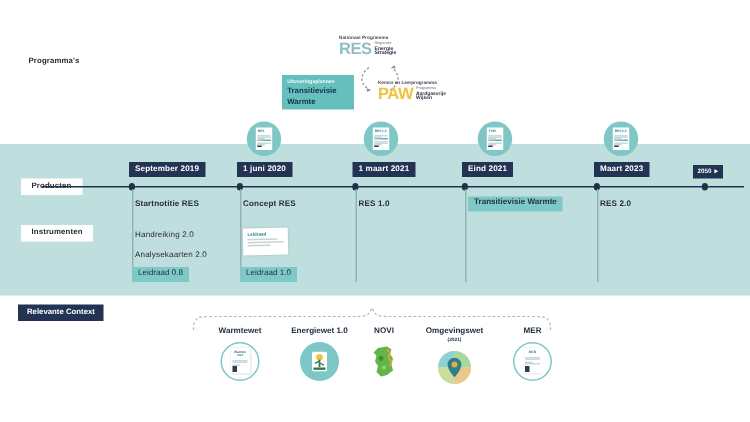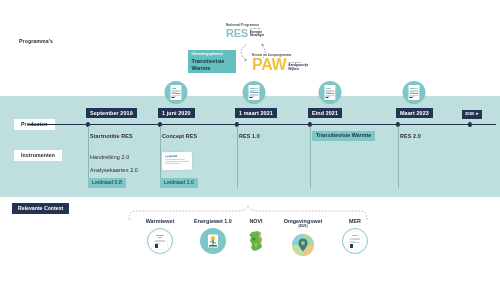--- a/index.html
+++ b/index.html
@@ -202,21 +202,21 @@
   #res-logo .side .s3 { font-size: 3.4px; font-weight: bold; color: #1f2d3d; }
 
   
   #paw-logo { position: absolute; left: 252px; top: 54px; width: 64px; }
   #paw-logo .tag {
     font-size: 3.1px; font-weight: bold; color: #4a4a52;
     line-height: 1; margin-bottom: 1px;
   }
   #paw-logo .lrow { display: flex; align-items: flex-end; gap: 2px; }
   #paw-logo .word {
-    font-size: 16px; font-weight: bold; color: #f0c33c;
+    font-size: 11px; font-weight: bold; color: #f0c33c;
     line-height: .85; letter-spacing: -.3px;
   }
   #paw-logo .side { line-height: 1.05; padding-bottom: .5px; }
   #paw-logo .side .s1 { font-size: 2.5px; color: #6f6f78; }
   #paw-logo .side .s2 { font-size: 3.3px; font-weight: bold; color: #1f2d3d; }
   #paw-logo .side .s3 { font-size: 3.3px; font-weight: bold; color: #1f2d3d; }
 
   
   #res-paw-arrows { position: absolute; left: 236px; top: 42px; }
 

